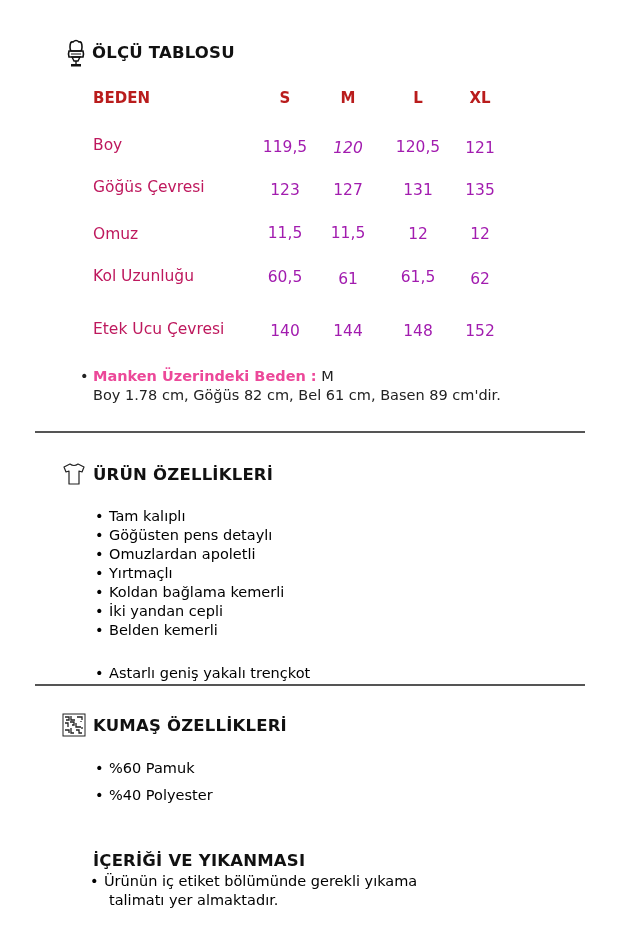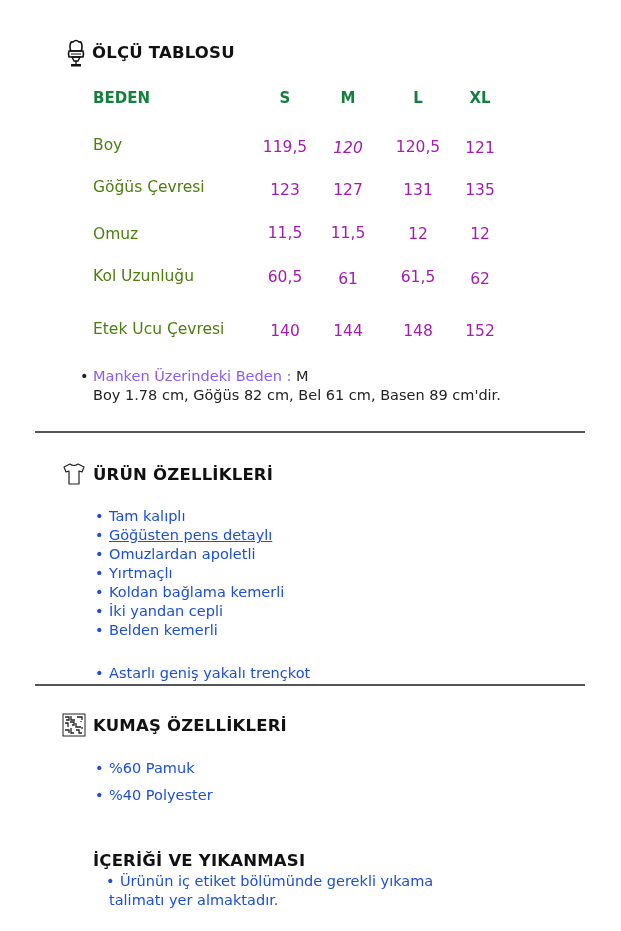--- a/index.html
+++ b/index.html
@@ -1,28 +1,28 @@
 <!DOCTYPE html>
 <html><head>
 <meta charset="utf-8">
 <style>
   html, body { margin:0; padding:0; background:#ffffff; }
   body { width:621px; height:931px; position:relative; overflow:hidden;
          font-family:"DejaVu Sans", sans-serif; color:#1a1a1a; }
   .abs { position:absolute; }
   .sec-title { font-weight:bold; font-size:16.5px; letter-spacing:0.2px; color:#111; white-space:nowrap; }
   .icon { position:absolute; }
-  .th { position:absolute; font-weight:bold; font-size:15px; color:#15803d; }
-  .rowlabel { position:absolute; font-size:15.5px; color:#4d7c0f; white-space:nowrap; }
+  .th { position:absolute; font-weight:bold; font-size:15px; color:#b91c1c; }
+  .rowlabel { position:absolute; font-size:15.5px; color:#be185d; white-space:nowrap; }
   .cell { position:absolute; font-size:15.5px; color:#a21caf; text-align:center; width:60px; }
   .divider { position:absolute; left:35px; width:550px; height:1.5px; background:#555; }
-  .bul { position:absolute; font-size:14.5px; color:#1d4ed8; white-space:nowrap; }
+  .bul { position:absolute; font-size:14.5px; color:#000000; white-space:nowrap; }
   .bul .dot { display:inline-block; width:14px; }
   .note { position:absolute; font-size:14.5px; color:#222; white-space:nowrap; }
-  .note b { font-weight:normal; color:#8b5cf6; }
+  .note b { font-weight:bold; color:#ec4899; }
 </style>
 </head>
 <body>
 
 <div>
   <span class="icon" style="left:64px;top:38px;width:24px;height:30px;">
     <svg width="24" height="30" viewBox="0 0 24 30">
       <path d="M6 9 Q6 3 9 4 Q12 1 15 4 Q18 3 18 9 Q18 12 17 13 L7 13 Q6 12 6 9 Z" fill="none" stroke="#111" stroke-width="1.6"></path>
       <path d="M5 13 L19 13 Q20 16 19 19 L5 19 Q4 16 5 13 Z" fill="none" stroke="#111" stroke-width="1.6"></path>
       <line x1="7" y1="16" x2="17" y2="16" stroke="#111" stroke-width="1"></line>
@@ -89,21 +89,21 @@
 
 <div>
   <span class="icon" style="left:62px;top:462px;width:24px;height:24px;">
     <svg width="24" height="24" viewBox="0 0 24 24">
       <path d="M8 2 Q12 5 16 2 L22 5 L20 10 L17 9 L17 22 L7 22 L7 9 L4 10 L2 5 Z" fill="none" stroke="#222" stroke-width="1.2" stroke-linejoin="round"></path>
     </svg>
   </span>
   <div class="abs sec-title" style="left:93px;top:465px;">ÜRÜN ÖZELLİKLERİ</div>
 
   <div class="bul" style="left:95px;top:508px;"><span class="dot">•</span><span>Tam kalıplı</span></div>
-  <div class="bul" style="left:95px;top:527px;text-decoration:underline;"><span class="dot">•</span><span>Göğüsten pens detaylı</span></div>
+  <div class="bul" style="left:95px;top:527px;"><span class="dot">•</span><span>Göğüsten pens detaylı</span></div>
   <div class="bul" style="left:95px;top:546px;"><span class="dot">•</span><span>Omuzlardan apoletli</span></div>
   <div class="bul" style="left:95px;top:565px;"><span class="dot">•</span><span>Yırtmaçlı</span></div>
   <div class="bul" style="left:95px;top:584px;"><span class="dot">•</span><span>Koldan bağlama kemerli</span></div>
   <div class="bul" style="left:95px;top:603px;"><span class="dot">•</span><span>İki yandan cepli</span></div>
   <div class="bul" style="left:95px;top:622px;"><span class="dot">•</span><span>Belden kemerli</span></div>
   <div class="bul" style="left:95px;top:641px;margin-top:24px;"><span class="dot">•</span><span>Astarlı geniş yakalı trençkot</span></div>
 </div>
 
 <div class="divider" style="top:684px;"></div>
 
@@ -115,15 +115,15 @@
     </svg>
   </span>
   <div class="abs sec-title" style="left:93px;top:716px;">KUMAŞ ÖZELLİKLERİ</div>
 
   <div class="bul" style="left:95px;top:760px;"><span class="dot">•</span><span>%60 Pamuk</span></div>
   <div class="bul" style="left:95px;top:787px;"><span class="dot">•</span><span>%40 Polyester</span></div>
 </div>
 
 <div>
   <div class="abs sec-title" style="left:93px;top:836px;margin-top:15px;">İÇERİĞİ VE YIKANMASI</div>
-  <div class="bul" style="left:106px;top:873px;"><span class="dot">•</span><span>Ürünün iç etiket bölümünde gerekli yıkama</span></div>
+  <div class="bul" style="left:90px;top:873px;"><span class="dot">•</span><span>Ürünün iç etiket bölümünde gerekli yıkama</span></div>
   <div class="bul" style="left:109px;top:892px;">talimatı yer almaktadır.</div>
 </div>
 
 </body></html>

